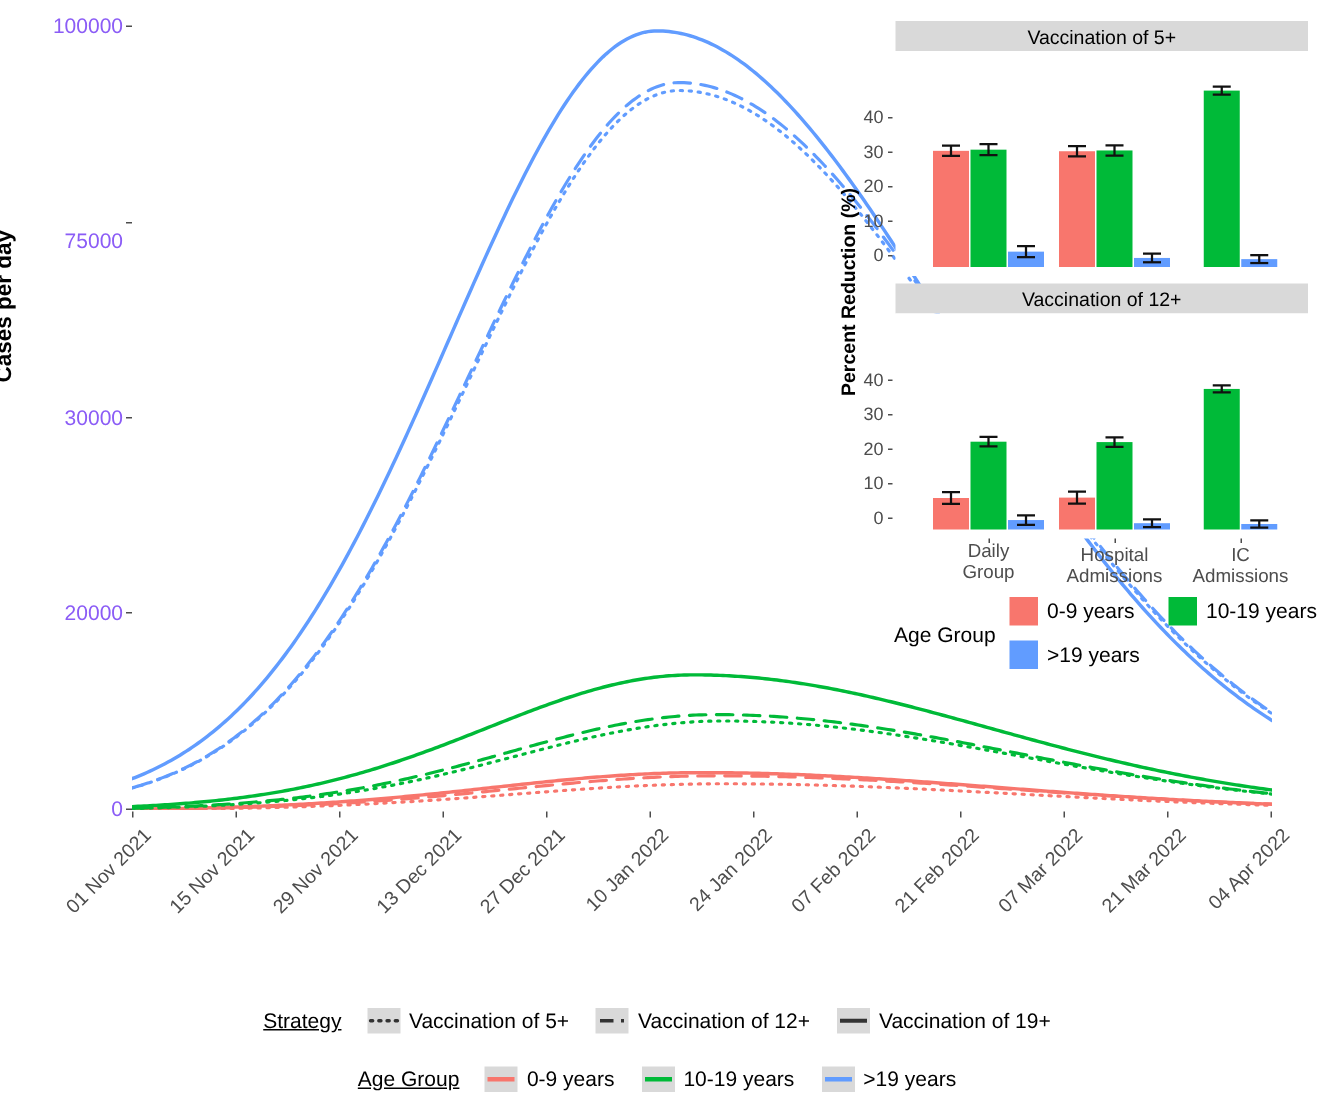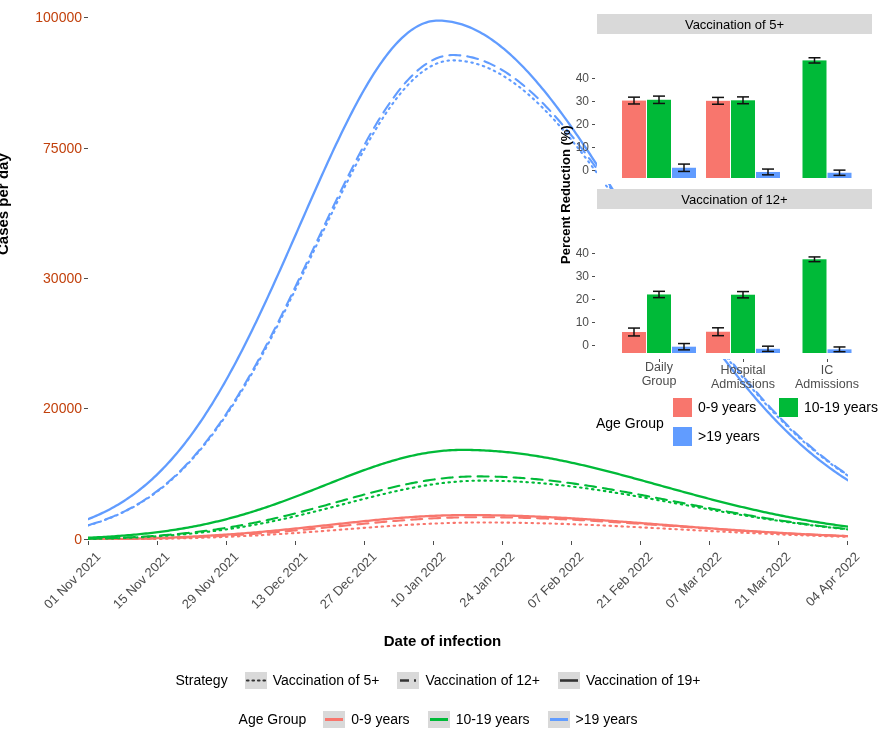--- a/index.html
+++ b/index.html
@@ -23,21 +23,21 @@
     left:-6px;top:255px;
     transform:rotate(-90deg);
     transform-origin:0 0;
     font-size:15px;font-weight:bold;
     white-space:nowrap;
     letter-spacing:0px;
   }
   .ytick{
     position:absolute;
     right:0;
-    font-size:14px;color:#c2410c;
+    font-size:14px;color:#8b5cf6;
     text-align:right;
     white-space:nowrap;
   }
   .ytick-wrap{position:absolute;left:0;top:0;width:82px;height:560px;}
   .ytick-mark{position:absolute;width:4px;height:1px;background:#4d4d4d;left:84px;}
 
   .xtick-wrap{position:absolute;left:0;top:0;width:885px;height:738px;}
   .xtick{
     position:absolute;
     font-size:13px;color:#4d4d4d;
@@ -103,21 +103,21 @@
   .ilg-title{position:absolute;left:0;top:19px;font-size:14px;white-space:nowrap;}
   .ilg-key{position:absolute;width:19px;height:19px;}
   .ilg-lbl{position:absolute;font-size:14px;white-space:nowrap;}
 
   
   .legend-row{
     position:absolute;left:0;width:885px;
     display:flex;align-items:center;justify-content:center;
     font-size:14px;
   }
-  .lg-title{margin-right:8px;white-space:nowrap;}
+  .lg-title{margin-right:8px;white-space:nowrap;text-decoration:underline;}
   .lg-item{display:flex;align-items:center;margin:0 9px;white-space:nowrap;}
   .lg-keybox{
     width:22px;height:17px;background:#d9d9d9;
     margin-right:6px;
     position:relative;
     flex:0 0 auto;
   }
   .lg-keybox svg{position:absolute;left:0;top:0;}
   .lg-colorbox{
     width:22px;height:17px;background:#d9d9d9;
@@ -130,21 +130,21 @@
 
 <div id="root">
 
   <div class="panel-main">
 
     <div class="ylab-main">Cases per day</div>
 
     <div class="ytick-wrap">
       <div class="ytick" style="top:9px;">100000</div>
       <div class="ytick-mark" style="top:17px;"></div>
-      <div class="ytick" style="top:140px;">75000</div>
+      <div class="ytick" style="top:152px;">75000</div>
       <div class="ytick-mark" style="top:148px;"></div>
       <div class="ytick" style="top:270px;">30000</div>
       <div class="ytick-mark" style="top:278px;"></div>
       <div class="ytick" style="top:400px;">20000</div>
       <div class="ytick-mark" style="top:408px;"></div>
       <div class="ytick" style="top:531px;">0</div>
       <div class="ytick-mark" style="top:539px;"></div>
     </div>
 
     <div class="plot-area">
@@ -184,21 +184,20 @@
       <div class="xtick" style="left:269px;top:549px;width:100px;">27 Dec 2021</div>
       <div class="xtick" style="left:338px;top:549px;width:100px;">10 Jan 2022</div>
       <div class="xtick" style="left:407px;top:549px;width:100px;">24 Jan 2022</div>
       <div class="xtick" style="left:476px;top:549px;width:100px;">07 Feb 2022</div>
       <div class="xtick" style="left:545px;top:549px;width:100px;">21 Feb 2022</div>
       <div class="xtick" style="left:614px;top:549px;width:100px;">07 Mar 2022</div>
       <div class="xtick" style="left:683px;top:549px;width:100px;">21 Mar 2022</div>
       <div class="xtick" style="left:752px;top:549px;width:100px;">04 Apr 2022</div>
     </div>
 
-    <div class="xlab-main">Date of infection</div>
   </div>
 
   <div class="inset">
     <div class="inset-ylab">Percent Reduction (%)</div>
 
     <div class="strip" style="top:0px;">
       <span>Vaccination of 5+</span>
     </div>
     <div class="inset-panel" style="top:20px;height:150px;">
       <svg class="svg-abs" width="275" height="150" viewBox="0 0 275 150">

